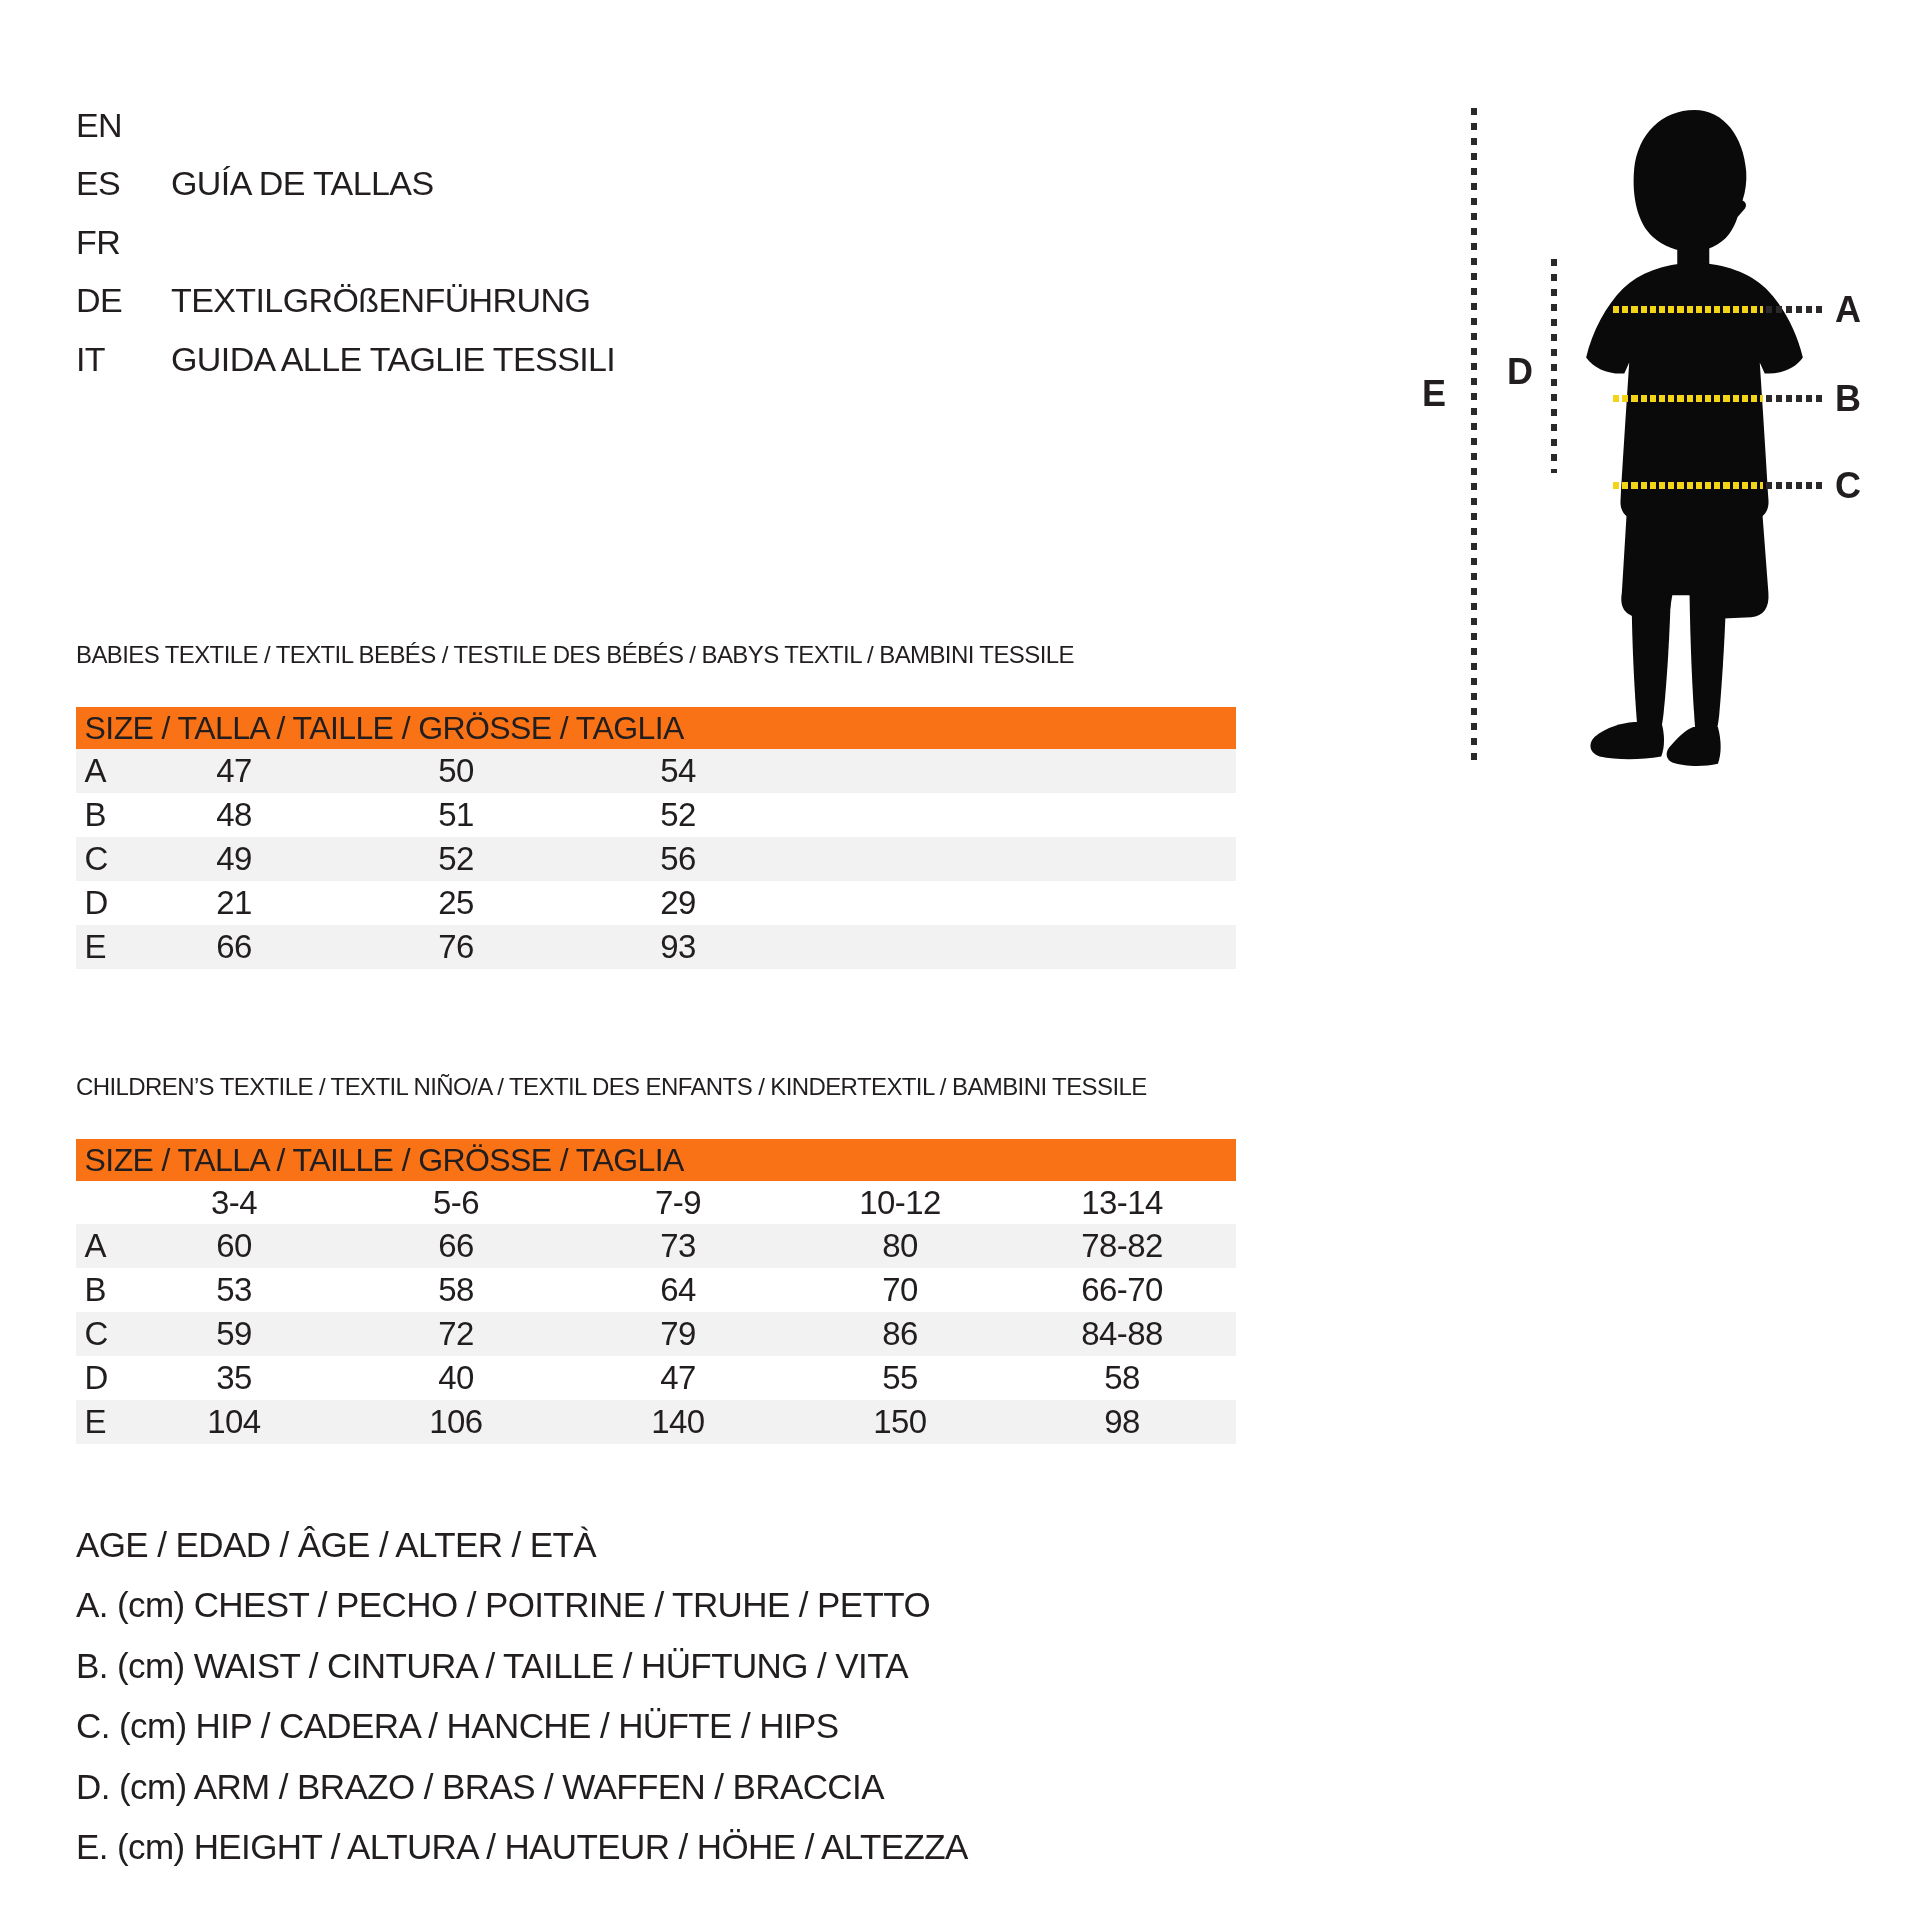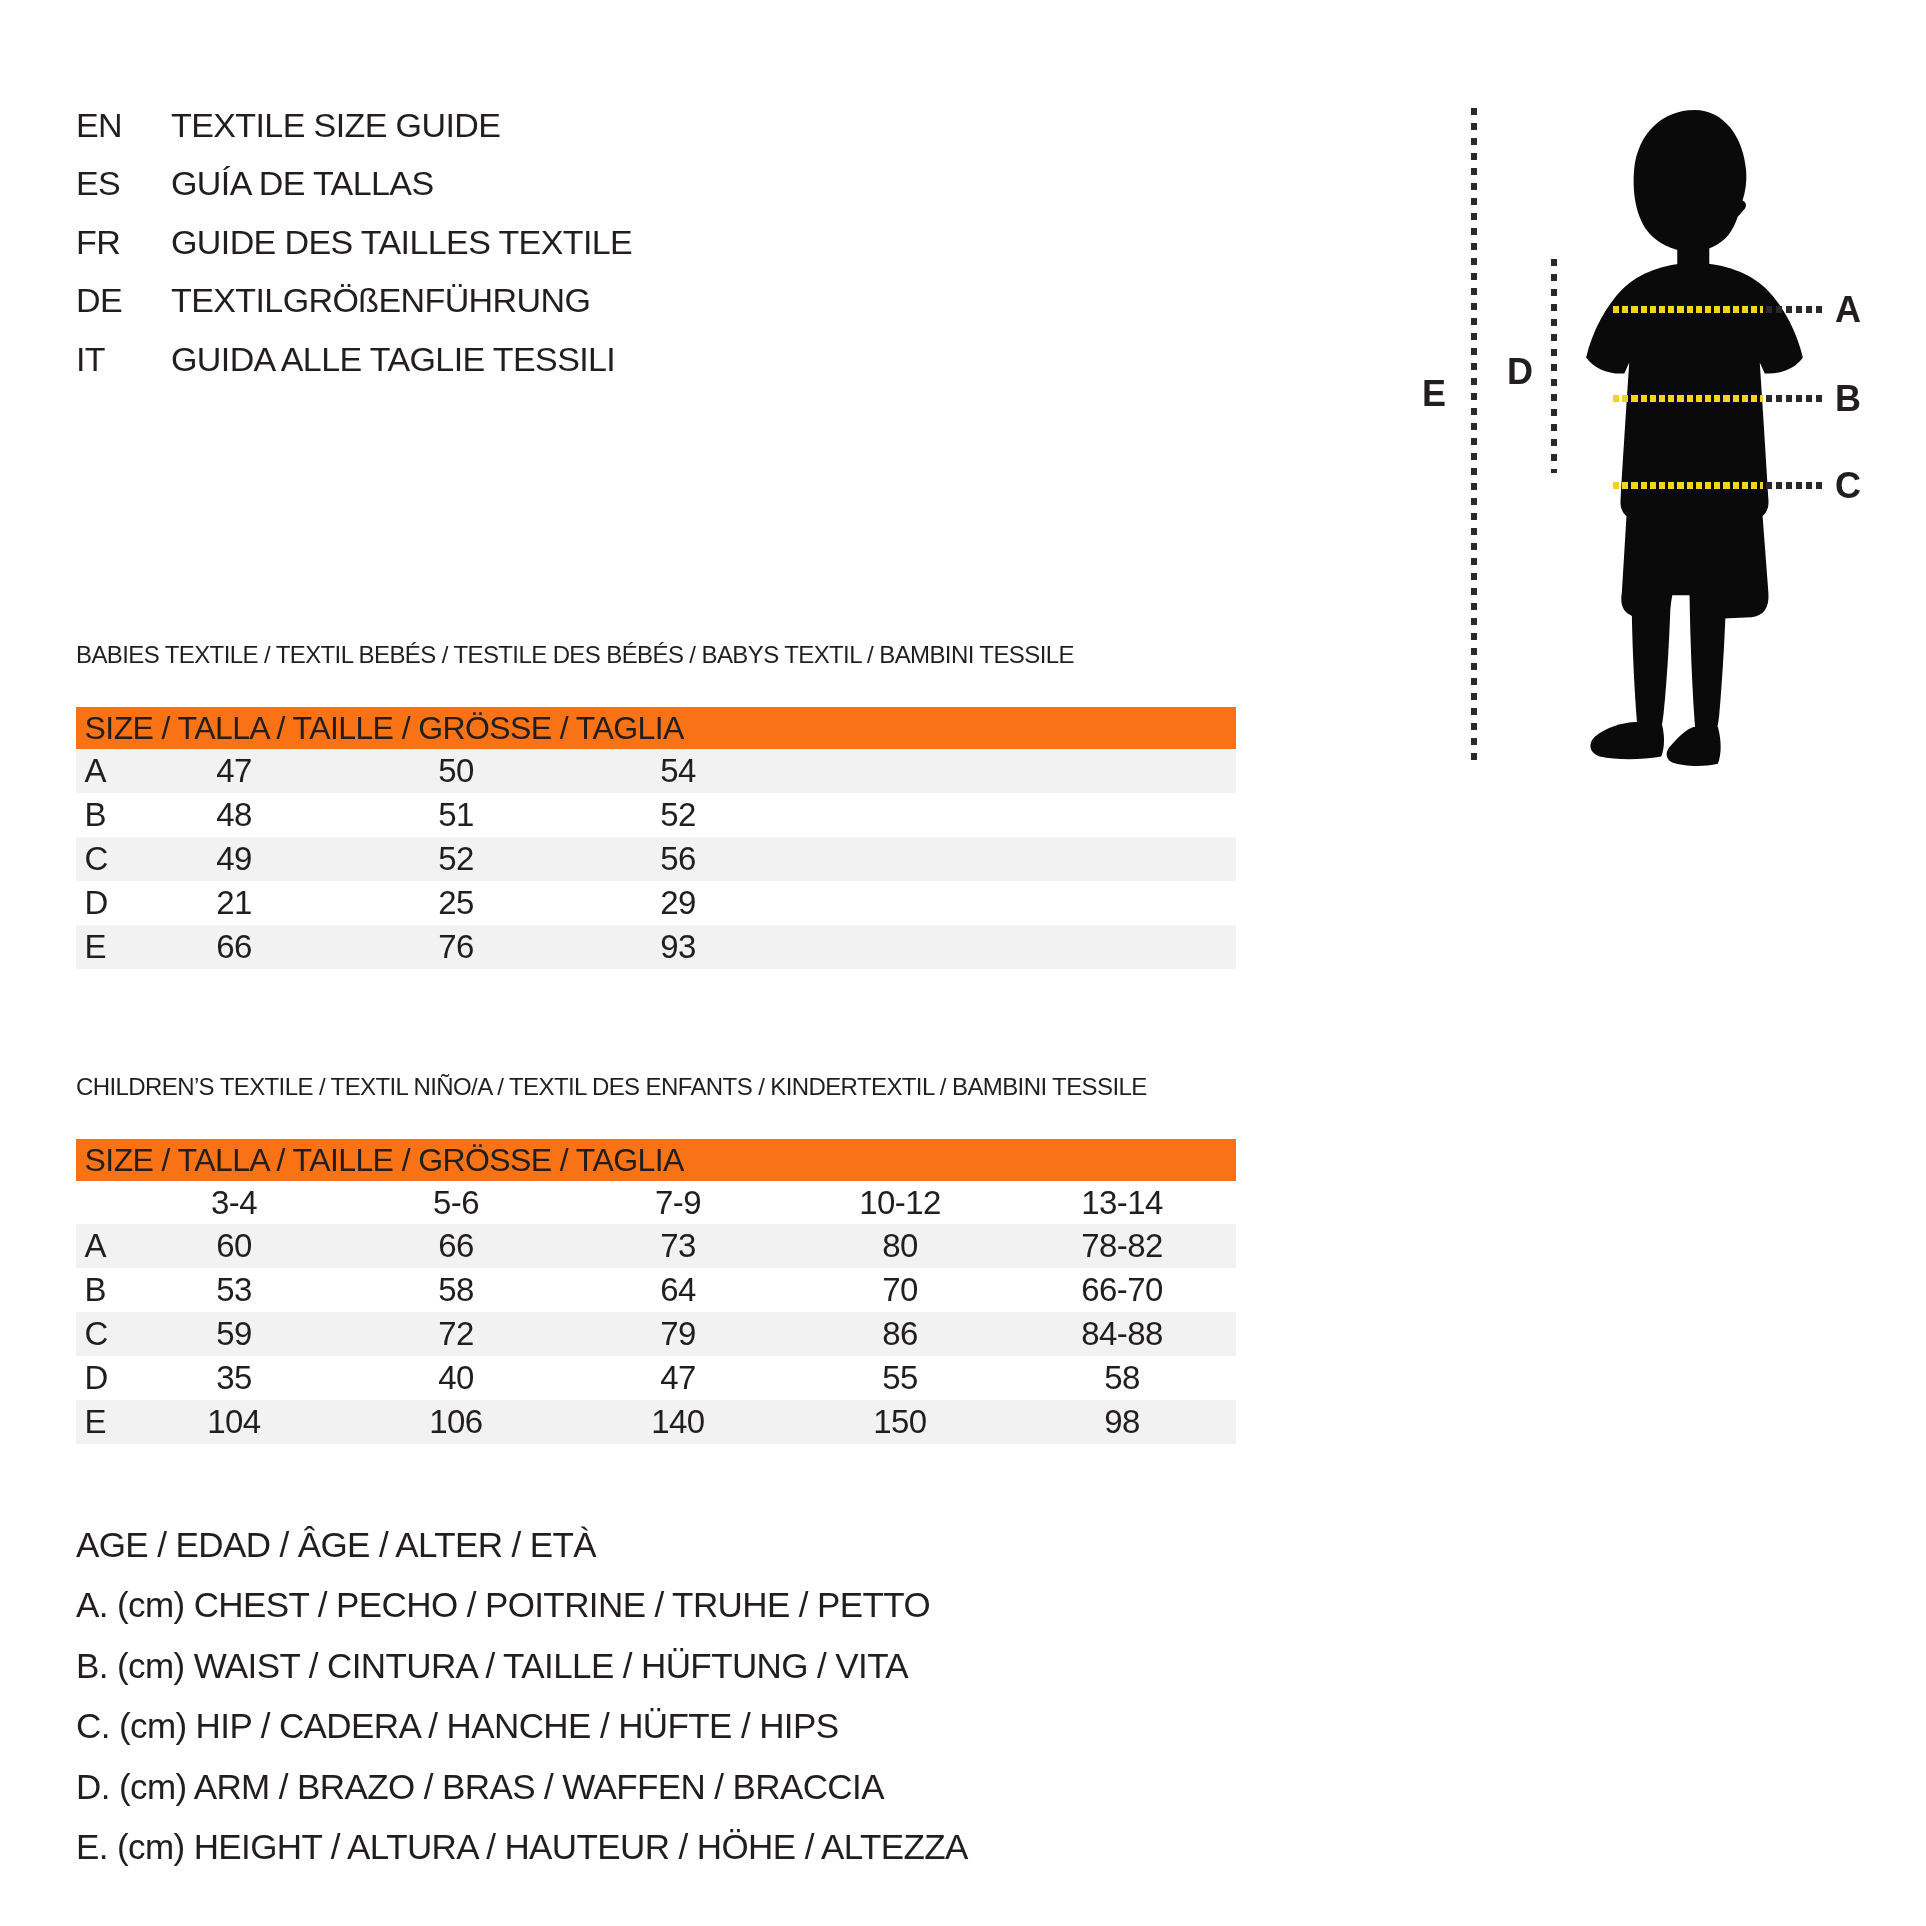--- a/index.html
+++ b/index.html
@@ -39,29 +39,27 @@
 
   
   .legend-line{position:absolute;left:76px;font-size:35px;white-space:nowrap;}
 </style>
 </head>
 <body>
 
 <div>
   <div class="lang-row" style="top:104px">
     <span class="lang-code">EN</span>
-    <span class="lang-title">TEXTILE SIZE GUIDE</span>
   </div>
   <div class="lang-row" style="top:162px">
     <span class="lang-code">ES</span>
     <span class="lang-title">GUÍA DE TALLAS</span>
   </div>
   <div class="lang-row" style="top:221px">
     <span class="lang-code">FR</span>
-    <span class="lang-title">GUIDE DES TAILLES TEXTILE</span>
   </div>
   <div class="lang-row" style="top:279px">
     <span class="lang-code">DE</span>
     <span class="lang-title">TEXTILGRÖßENFÜHRUNG</span>
   </div>
   <div class="lang-row" style="top:338px">
     <span class="lang-code">IT</span>
     <span class="lang-title">GUIDA ALLE TAGLIE TESSILI</span>
   </div>
 </div>

